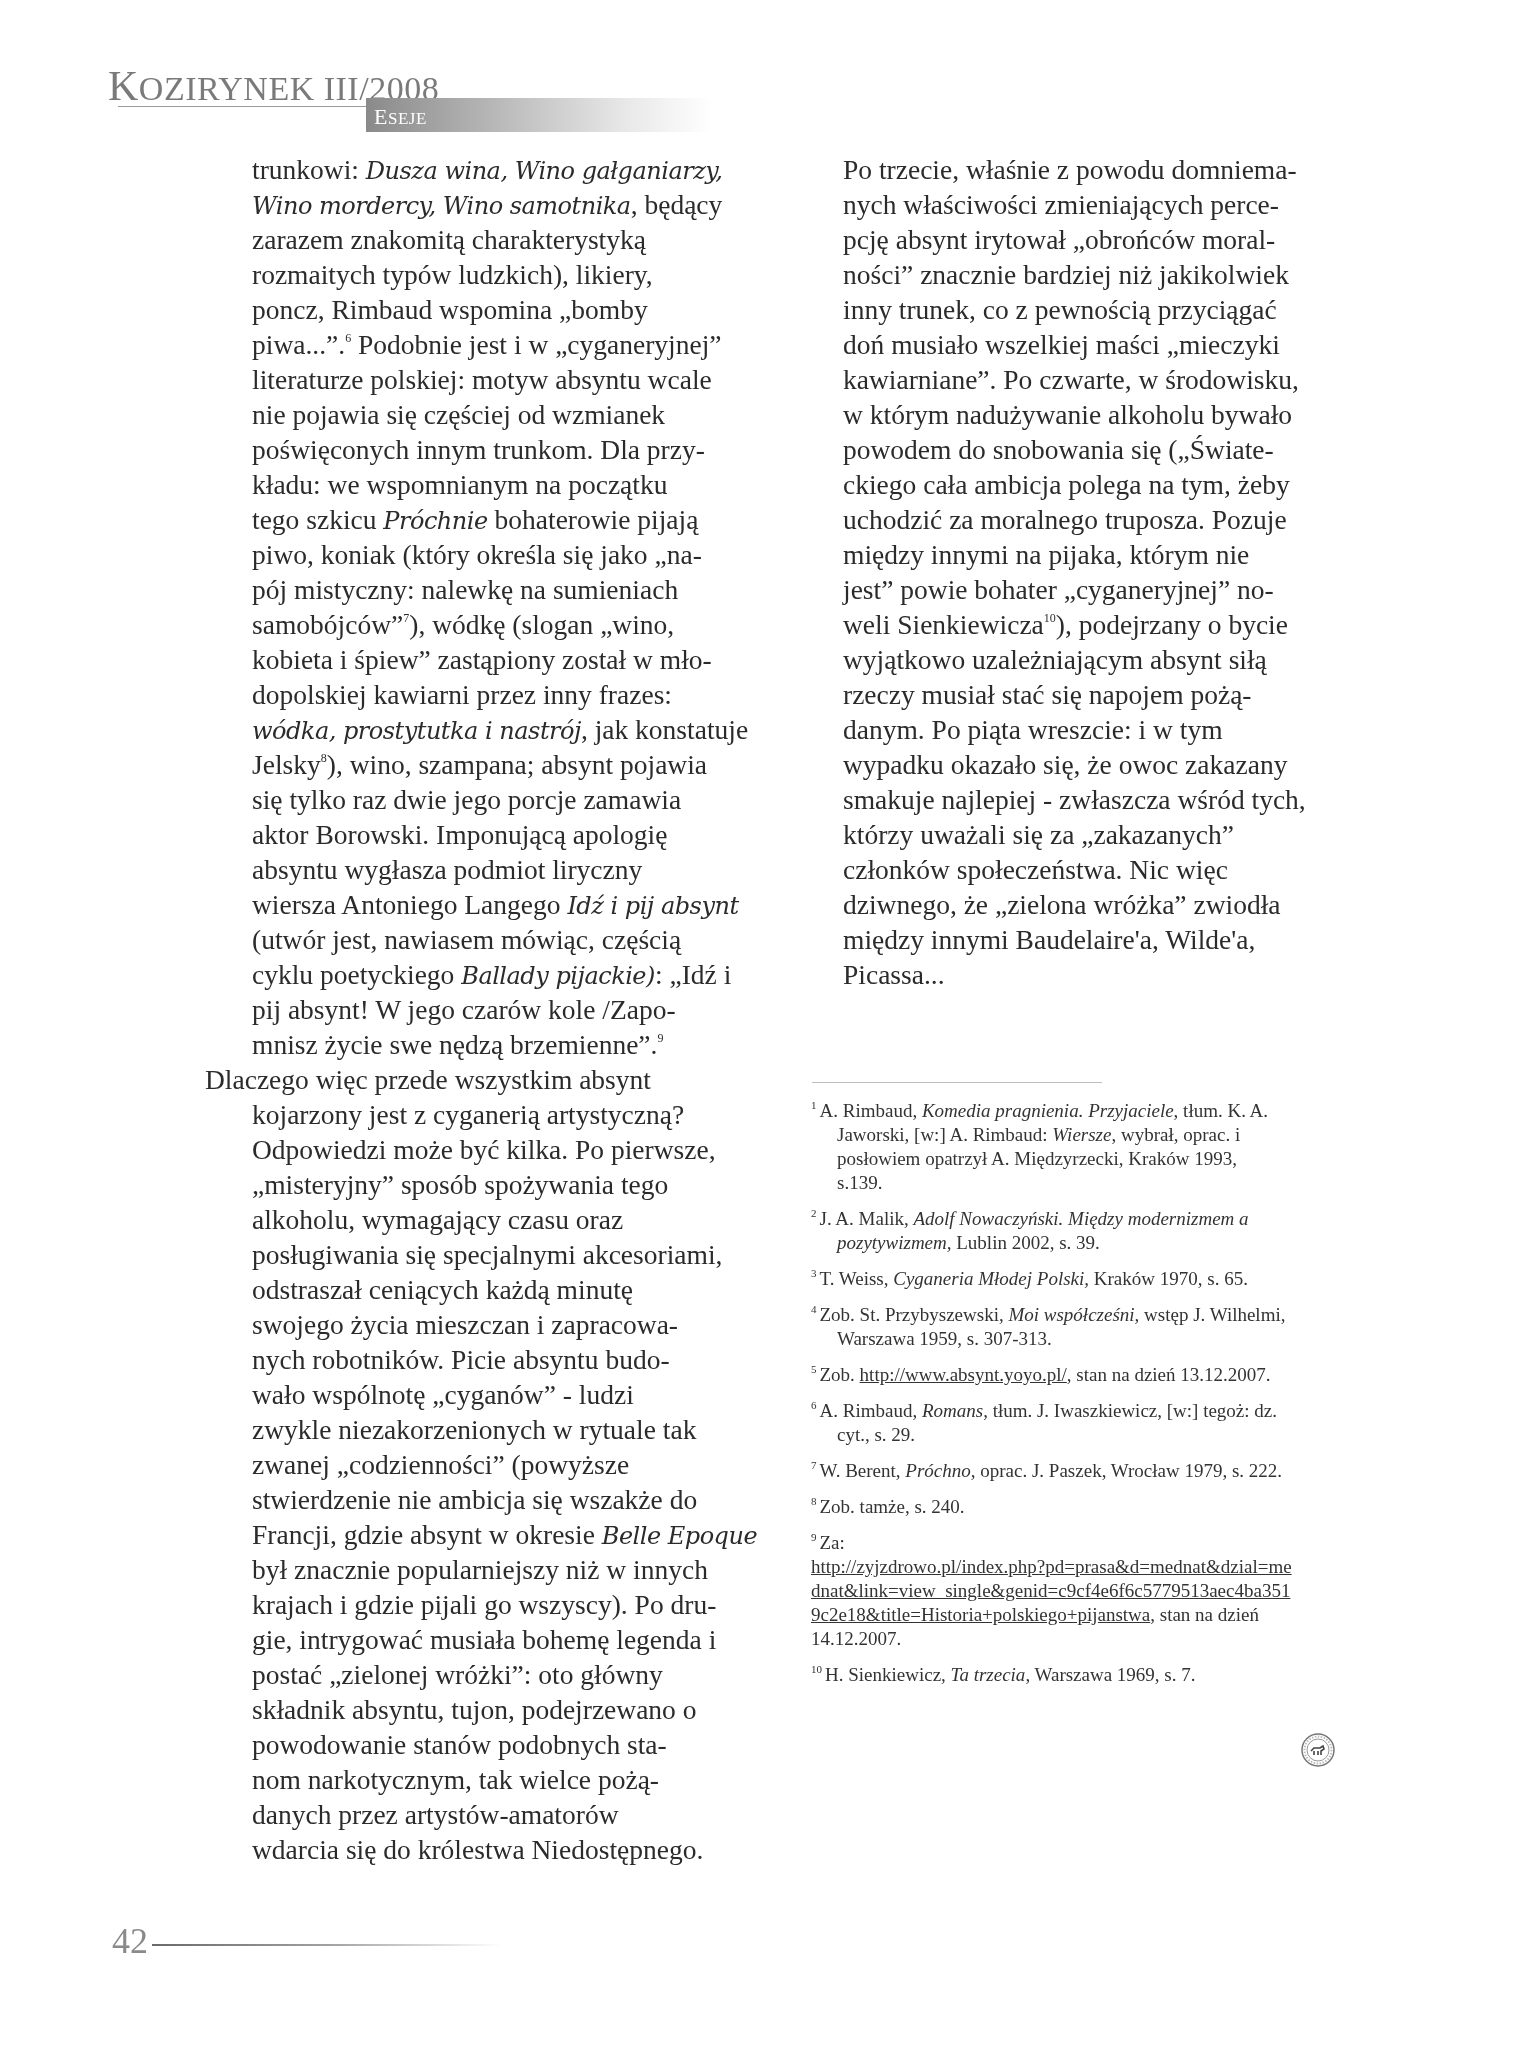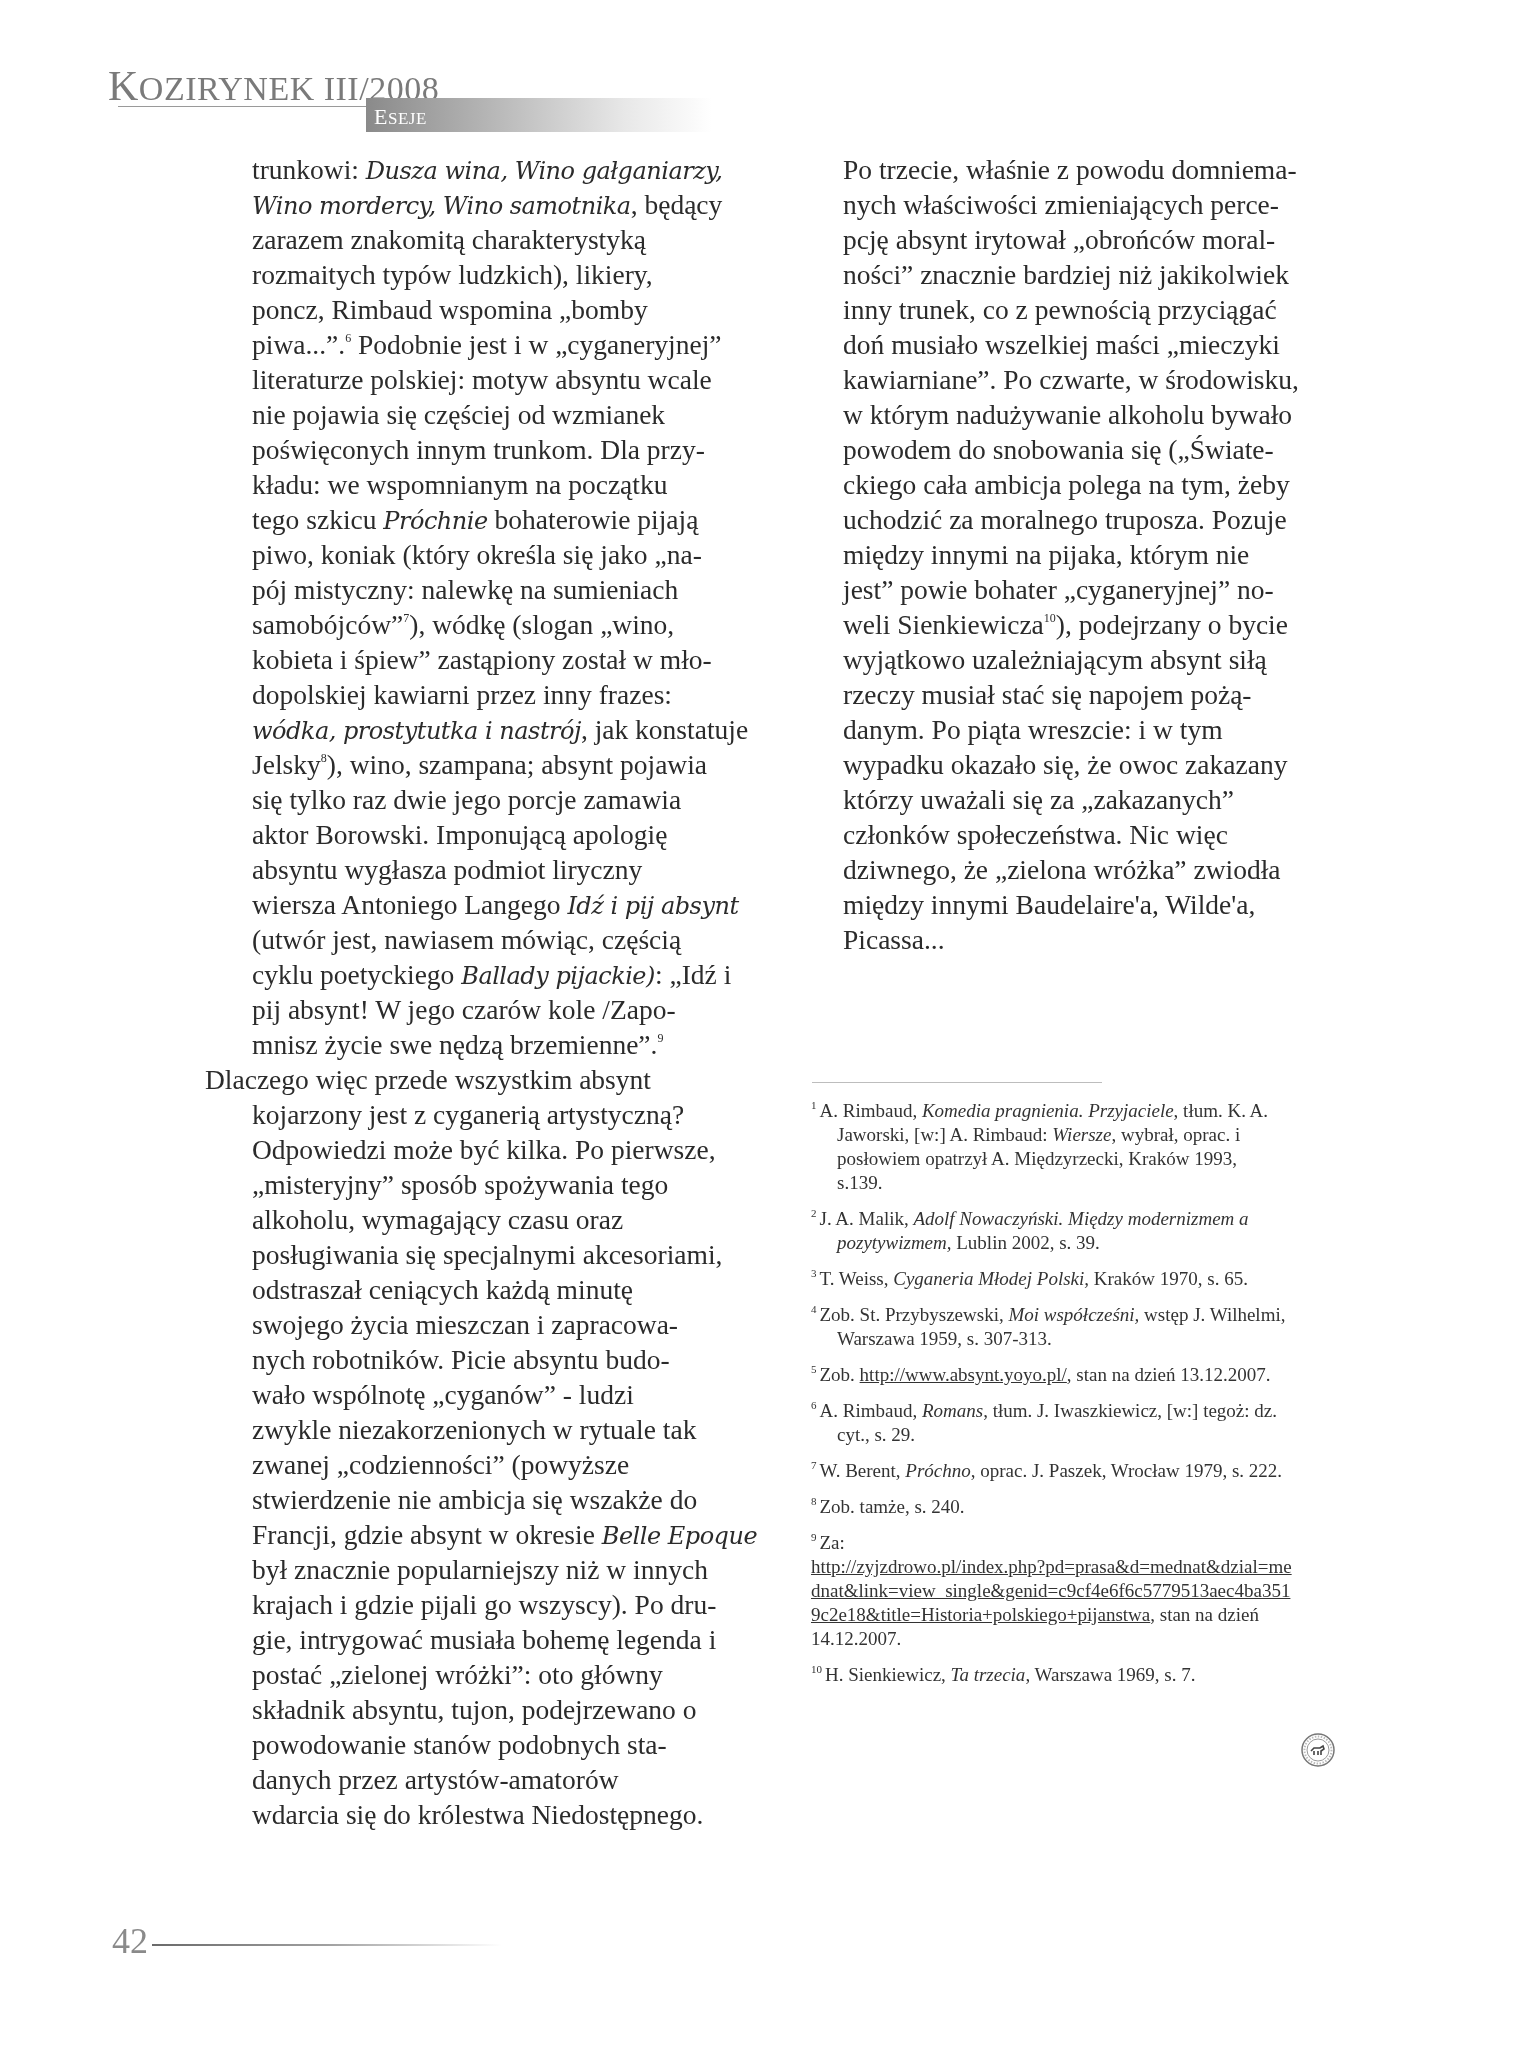--- a/index.html
+++ b/index.html
@@ -95,20 +95,21 @@
     <span class="line indent"><span>zwykle niezakorzenionych w rytuale tak</span></span>
     <span class="line indent"><span>zwanej „codzienności” (powyższe</span></span>
     <span class="line indent"><span>stwierdzenie nie ambicja się wszakże do</span></span>
     <span class="line indent"><span>Francji, gdzie absynt w okresie </span><span class="i">Belle Epoque</span></span>
     <span class="line indent"><span>był znacznie popularniejszy niż w innych</span></span>
     <span class="line indent"><span>krajach i gdzie pijali go wszyscy). Po dru-</span></span>
     <span class="line indent"><span>gie, intrygować musiała bohemę legenda i</span></span>
     <span class="line indent"><span>postać „zielonej wróżki”: oto główny</span></span>
     <span class="line indent"><span>składnik absyntu, tujon, podejrzewano o</span></span>
     <span class="line indent"><span>powodowanie stanów podobnych sta-</span></span>
+    <span class="line indent"><span>nom narkotycznym, tak wielce pożą-</span></span>
     <span class="line indent"><span>danych przez artystów-amatorów</span></span>
     <span class="line indent"><span>wdarcia się do królestwa Niedostępnego.</span></span>
   </div>
 <div class="col col-right" id="col-right">
     <span class="line"><span>Po trzecie, właśnie z powodu domniema-</span></span>
     <span class="line"><span>nych właściwości zmieniających perce-</span></span>
     <span class="line"><span>pcję absynt irytował „obrońców moral-</span></span>
     <span class="line"><span>ności” znacznie bardziej niż jakikolwiek</span></span>
     <span class="line"><span>inny trunek, co z pewnością przyciągać</span></span>
     <span class="line"><span>doń musiało wszelkiej maści „mieczyki</span></span>
@@ -117,20 +118,21 @@
     <span class="line"><span>powodem do snobowania się („Światе-</span></span>
     <span class="line"><span>ckiego cała ambicja polega na tym, żeby</span></span>
     <span class="line"><span>uchodzić za moralnego truposza. Pozuje</span></span>
     <span class="line"><span>między innymi na pijaka, którym nie</span></span>
     <span class="line"><span>jest”  powie bohater „cyganeryjnej” no-</span></span>
     <span class="line"><span>weli Sienkiewicza</span><sup>10</sup><span>), podejrzany o bycie</span></span>
     <span class="line"><span>wyjątkowo uzależniającym absynt siłą</span></span>
     <span class="line"><span>rzeczy musiał stać się napojem pożą-</span></span>
     <span class="line"><span>danym. Po piąta wreszcie: i w tym</span></span>
     <span class="line"><span>wypadku okazało się, że owoc zakazany</span></span>
+    <span class="line"><span>smakuje najlepiej - zwłaszcza wśród tych,</span></span>
     <span class="line"><span>którzy uważali się za „zakazanych”</span></span>
     <span class="line"><span>członków społeczeństwa. Nic więc</span></span>
     <span class="line"><span>dziwnego, że „zielona wróżka” zwiodła</span></span>
     <span class="line"><span>między innymi Baudelaire'a, Wilde'a,</span></span>
     <span class="line"><span>Picassa...</span></span>
   </div>
 
 <div class="fn-rule"></div>
 <div class="footnotes" id="footnotes">
     <div class="fn">

